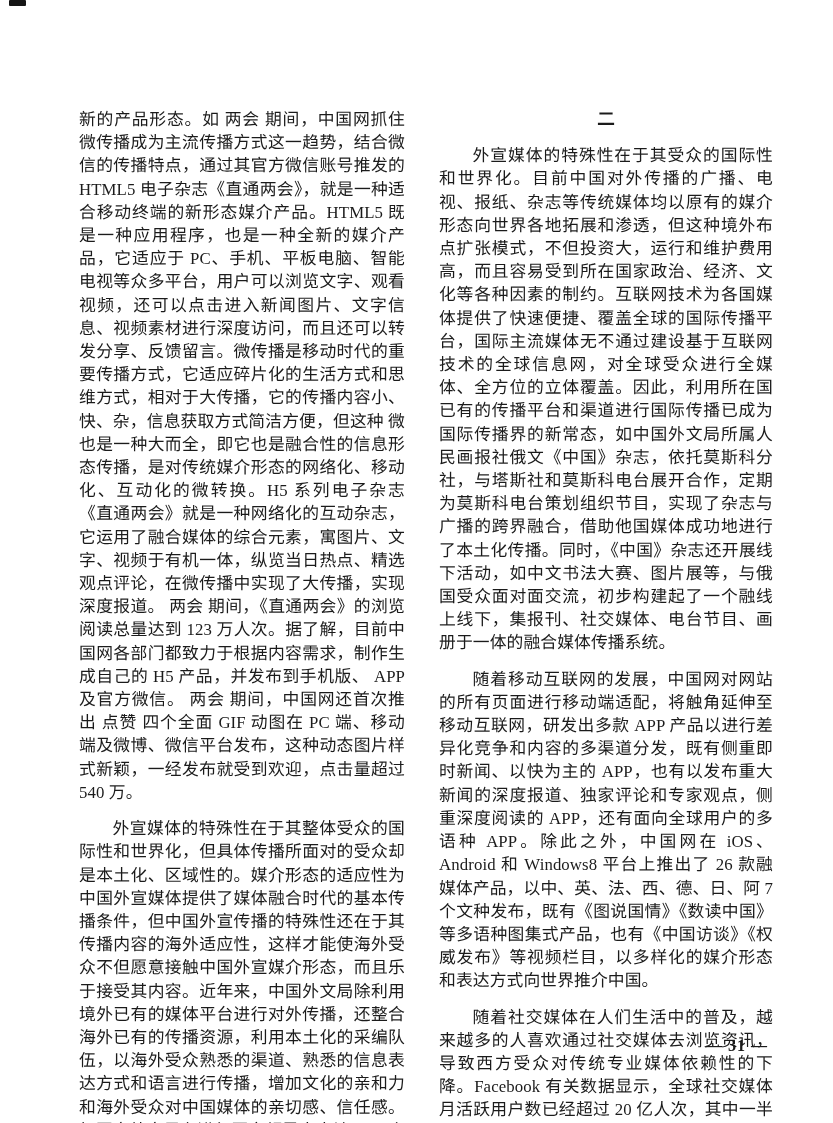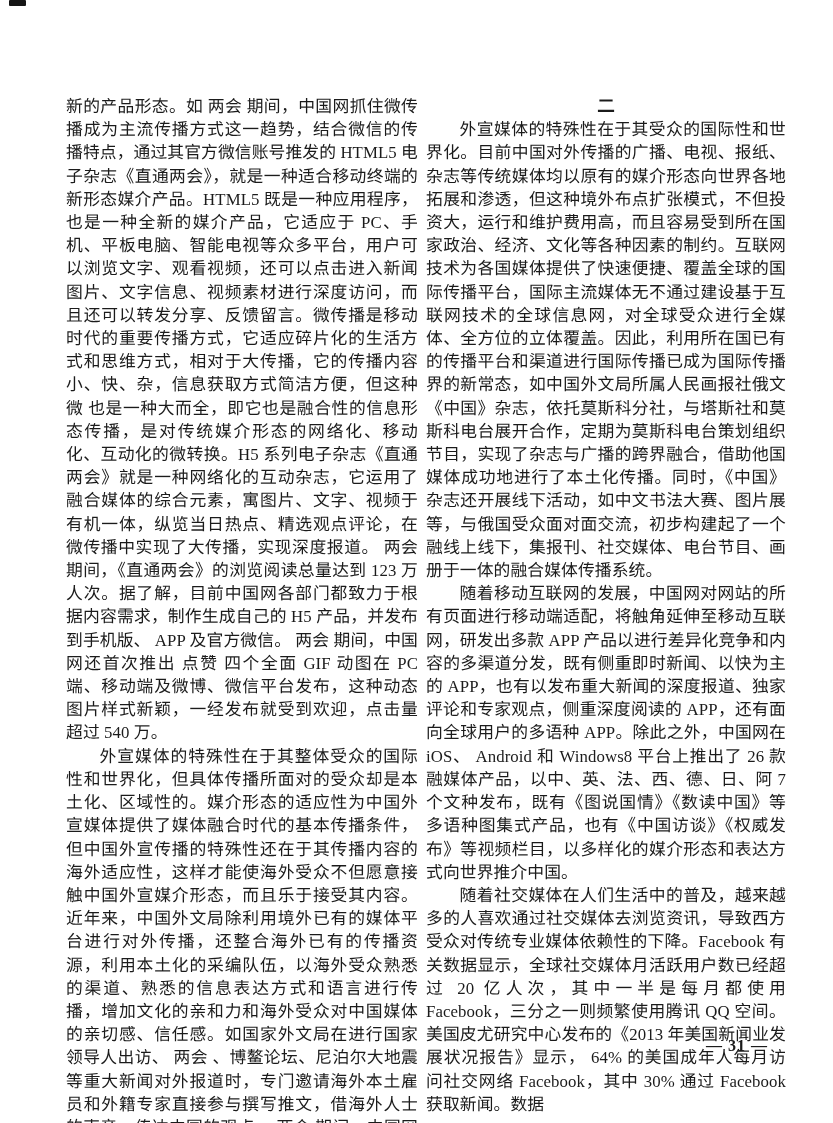--- a/index.html
+++ b/index.html
@@ -29,21 +29,21 @@
     position: absolute;
     top: 95px;
     text-align: justify;
     text-justify: inter-ideograph;
     font-size: 16.8px;
     line-height: 23.2px;
     letter-spacing: 0.1px;
   }
   .column-left  { left: 66px;  width: 352px; }
   .column-right { left: 426px; width: 360px; }
-  .column p { margin: 0; padding: 0; }
+  .column p { margin: 13px; padding: 0; }
   .para-indent { text-indent: 2em; }
   .para-continuation { text-indent: 0; }
   .section-heading {
     margin: 0;
     padding: 0;
     font-size: 17.5px;
     line-height: 23.2px;
     font-weight: 700;
     text-align: center;
     text-indent: 0;

